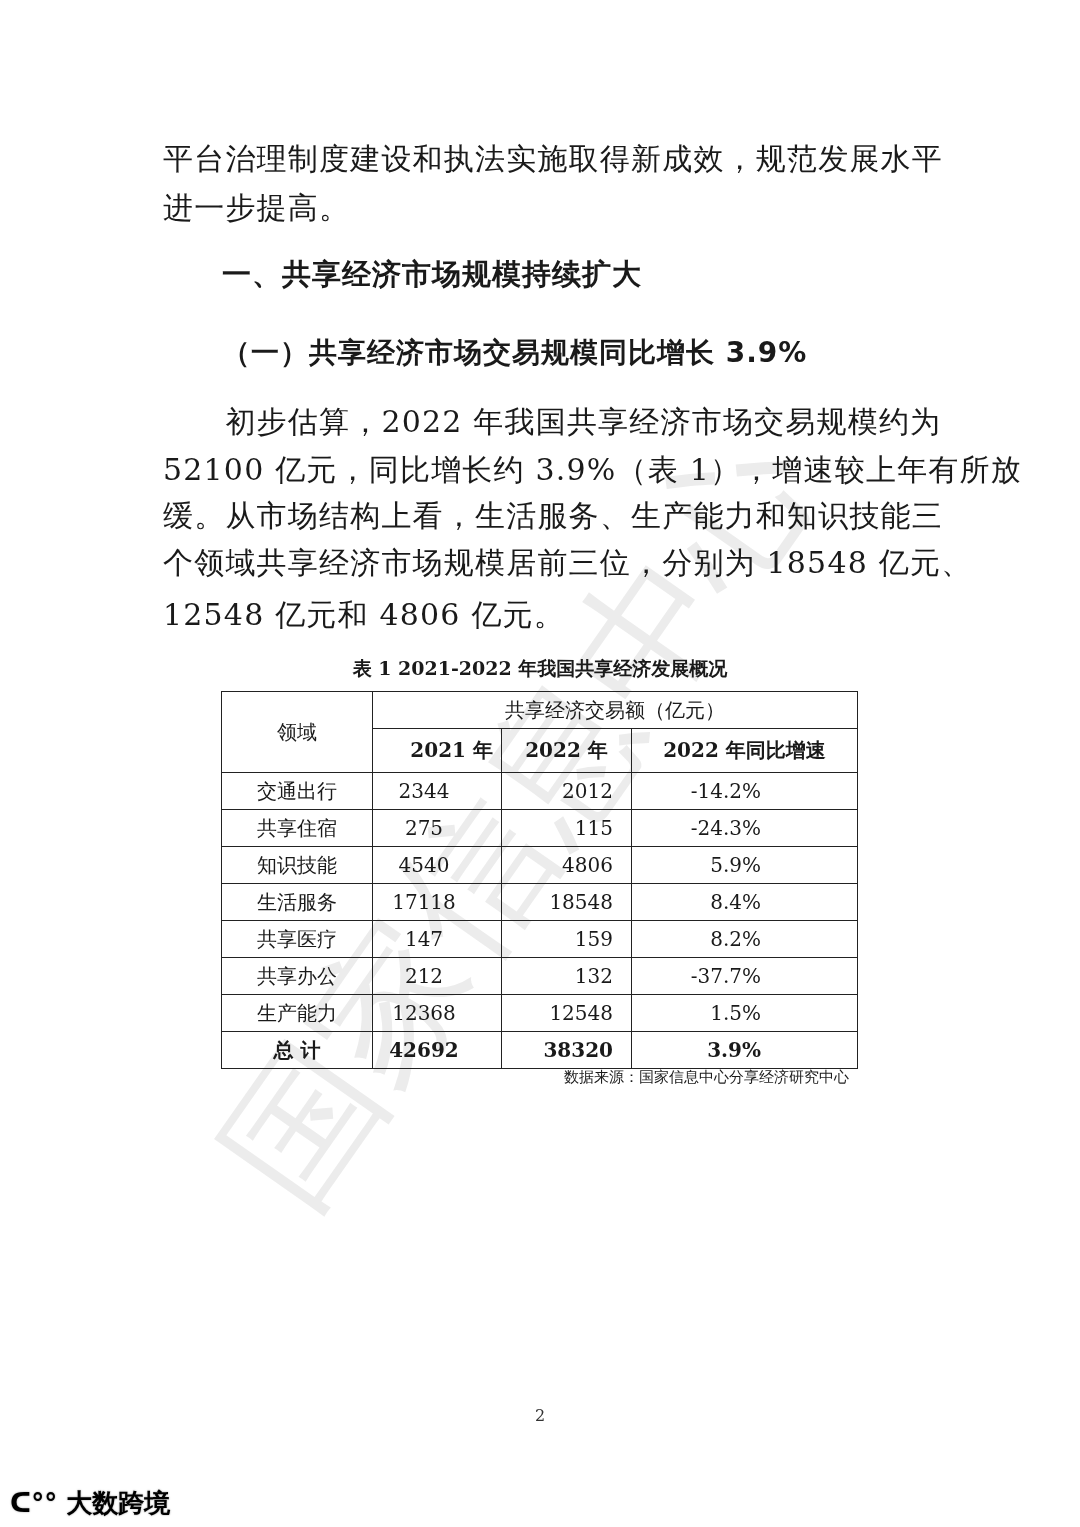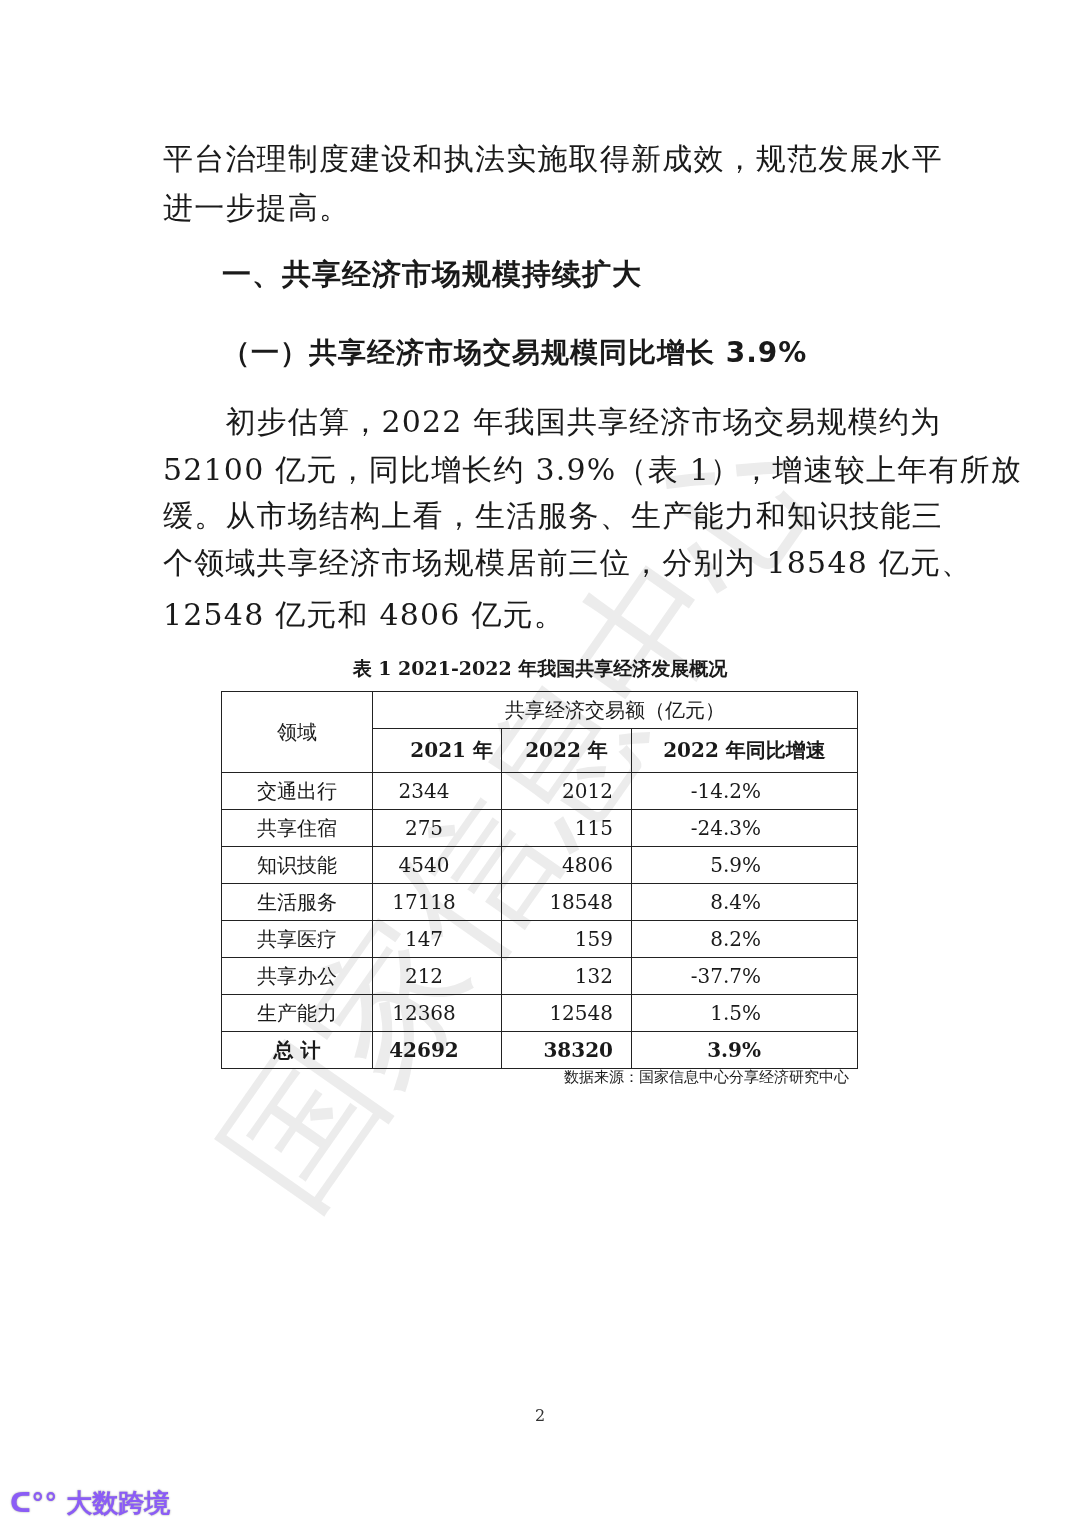--- a/index.html
+++ b/index.html
@@ -16,21 +16,21 @@
   .c0 { width:150px; text-align:center; }
   .c1 { width:129px; text-align:center; padding-right:26px; box-sizing:border-box; }
   .c2 { width:130px; text-align:right; padding-right:18px; box-sizing:border-box; }
   .c3 { width:226px; text-align:right; padding-right:96px; box-sizing:border-box; }
   tr.total td { font-weight:bold; }
   .src { position:absolute; left:221px; width:628px; top:1068px; text-align:right; font-size:15px; font-weight:normal; }
   .pg { position:absolute; left:0; width:1080px; top:1406px; text-align:center; font-size:16px; color:#333; }
   .wm { position:absolute; left:180px; top:520px; font-size:150px; color:rgba(150,150,150,0.18);
         transform:rotate(-55deg); transform-origin:left top; white-space:nowrap; pointer-events:none;
         font-family:"DejaVu Sans",sans-serif; font-weight:100; top:1130px; }
-  .logo { position:absolute; left:10px; top:1486px; font-size:26px; color:#8b5cf6; text-shadow:0 0 2px #999;
+  .logo { position:absolute; left:10px; top:1486px; font-size:26px; color:#000000; text-shadow:0 0 2px #999;
           font-family:"DejaVu Sans",sans-serif; font-weight:bold; }
 </style>
 </head>
 <body>
 
 <div class="wm">国家信息中心</div>
 
 <div class="p" style="top:137px">平台治理制度建设和执法实施取得新成效，规范发展水平</div>
 <div class="p" style="top:186px">进一步提高。</div>
 

